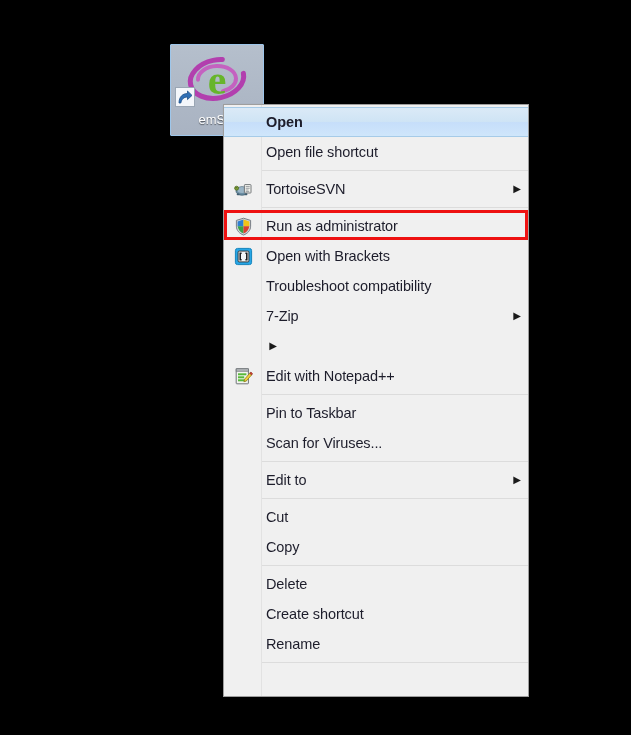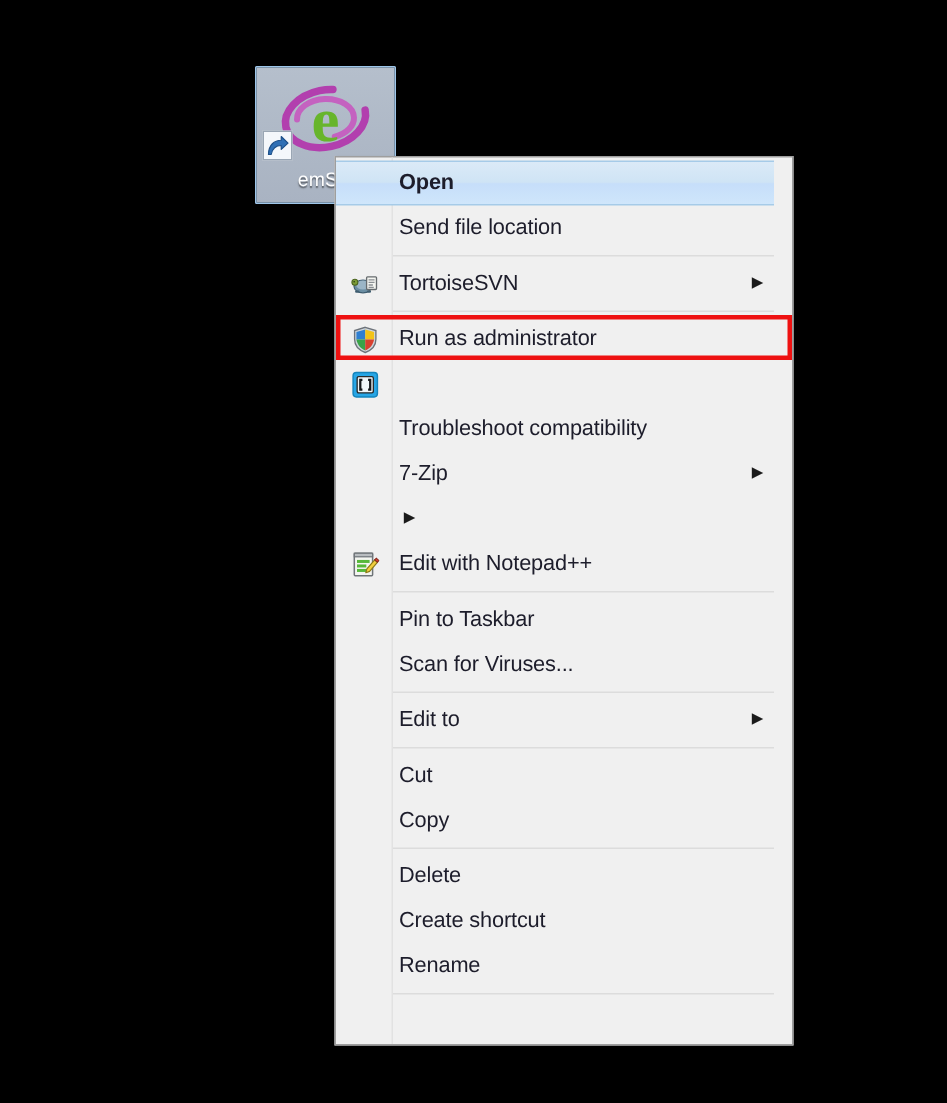--- a/index.html
+++ b/index.html
@@ -63,21 +63,21 @@
   
   #context-menu {
     position: absolute;
     left: 223px;
     top: 104px;
     width: 306px;
     background: #f0f0f0;
     border: 1px solid #9e9e9e;
     box-sizing: border-box;
     box-shadow: 2px 2px 3px rgba(0,0,0,.28);
-    padding: 2px 12px 0 0;
+    padding: 2px 0 0 0;
   }
   .menu-gutter-line {
     position: absolute;
     left: 37px;
     top: 0;
     bottom: 0;
     width: 1px;
     background: #e2e2e2;
     pointer-events: none;
   }
@@ -184,21 +184,21 @@
         <span class="gutter">
           <span style="display: inline-flex; align-items: center; justify-content: center;"></span>
         </span>
         <span class="label">Open</span>
         <span class="arrow"></span>
       </div>
       <div class="menu-item">
         <span class="gutter">
           <span style="display: inline-flex; align-items: center; justify-content: center;"></span>
         </span>
-        <span class="label">Send file location</span>
+        <span class="label">Open file shortcut</span>
         <span class="arrow"></span>
       </div>
       <div class="menu-sep"></div>
       <div class="menu-item">
         <span class="gutter">
           <span style="display: inline-flex; align-items: center; justify-content: center;">
             <svg width="19" height="19" viewBox="0 0 19 19">
               <ellipse cx="8" cy="11" rx="6" ry="4.2" fill="#6b8ea3" stroke="#3f5d70" stroke-width="0.8"></ellipse>
               <ellipse cx="8" cy="10" rx="4.6" ry="3" fill="#9bb5c6"></ellipse>
               <circle cx="2.6" cy="8.2" r="2" fill="#7b9c36" stroke="#4c6520" stroke-width="0.7"></circle>
@@ -232,20 +232,21 @@
         <span class="gutter">
           <span style="display: inline-flex; align-items: center; justify-content: center;">
             <svg width="19" height="19" viewBox="0 0 19 19">
               <rect x="1.4" y="1.4" width="16.2" height="16.2" rx="2.2" fill="#27a6e6" stroke="#1585bd" stroke-width="1"></rect>
               <rect x="4.1" y="4.1" width="10.8" height="10.8" rx="1" fill="#f2f6f8" stroke="#2b2b2b" stroke-width="0.9"></rect>
               <path d="M7.6 6.2 L6.2 6.2 L6.2 12.8 L7.6 12.8" fill="none" stroke="#15171a" stroke-width="1.5"></path>
               <path d="M11.4 6.2 L12.8 6.2 L12.8 12.8 L11.4 12.8" fill="none" stroke="#15171a" stroke-width="1.5"></path>
             </svg>
           </span>
         </span>
+        <span class="label">Open with Brackets</span>
         <span class="arrow"></span>
       </div>
       <div class="menu-item">
         <span class="gutter">
           <span style="display: inline-flex; align-items: center; justify-content: center;"></span>
         </span>
         <span class="label">Troubleshoot compatibility</span>
         <span class="arrow"></span>
       </div>
       <div class="menu-item">

